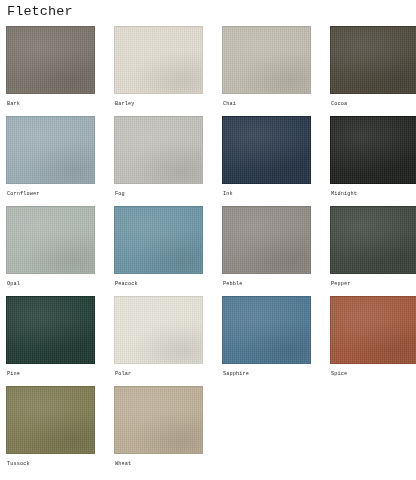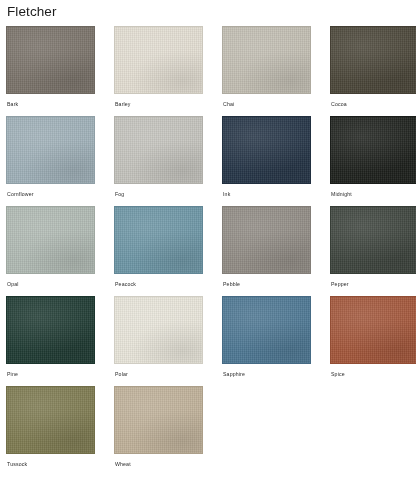--- a/index.html
+++ b/index.html
@@ -14,20 +14,21 @@
     font-family: "Liberation Sans", sans-serif;
     color: #1a1a1a;
     -webkit-font-smoothing: antialiased;
   }
   .page {
     position: relative;
     width: 416px;
     height: 480px;
     box-sizing: border-box;
     padding: 0 6px;
+    font-family: Liberation Mono, monospace;
   }
   .page-title {
     font-size: 13.5px;
     line-height: 16px;
     font-weight: 400;
     color: #1c1c1c;
     letter-spacing: 0.1px;
     margin: 0;
     padding: 4px 0 0 1px;
     height: 22px;

